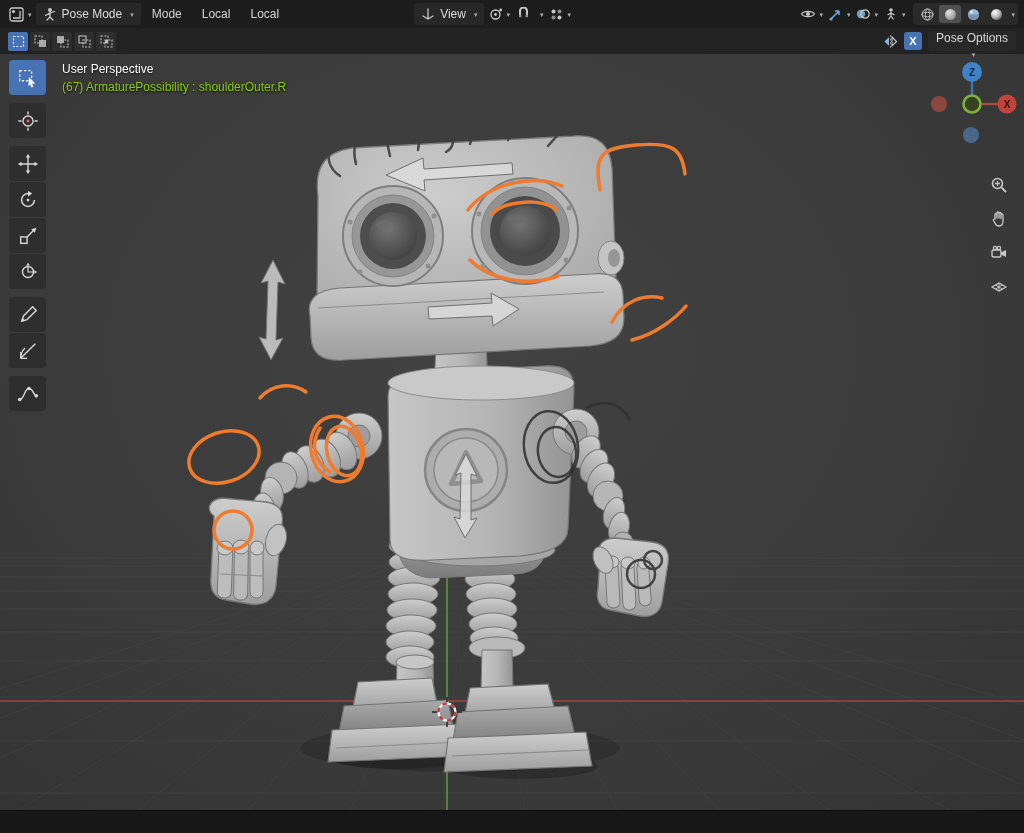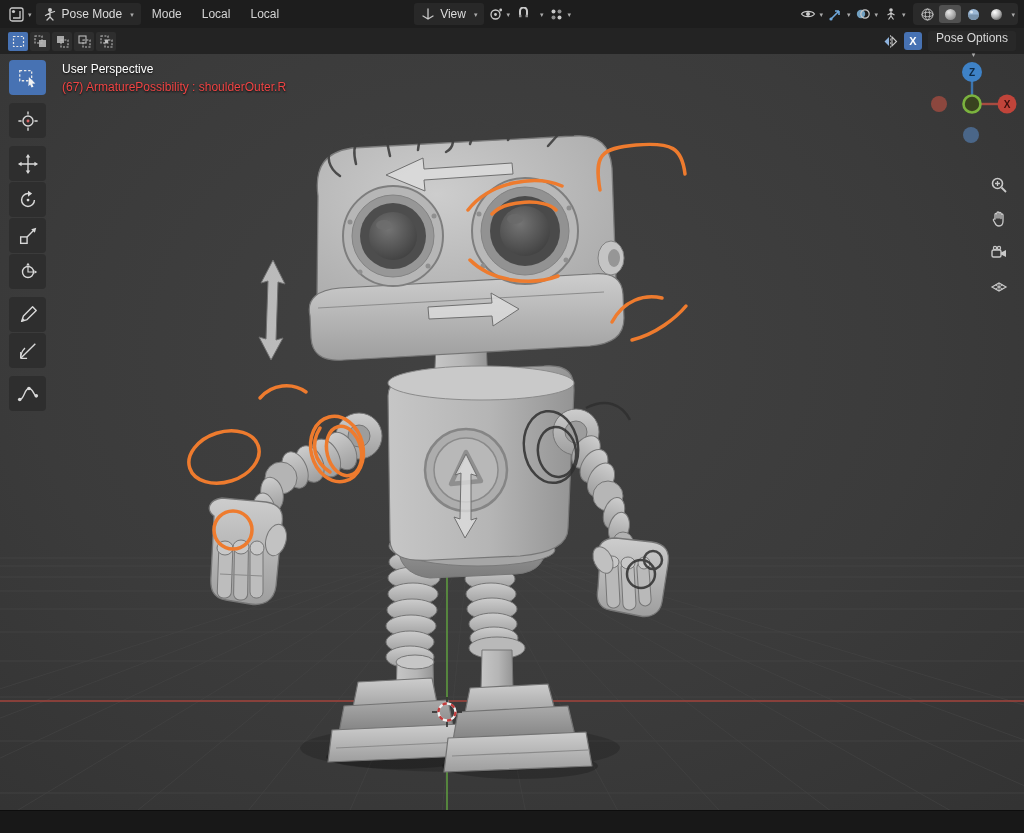--- a/index.html
+++ b/index.html
@@ -47,21 +47,21 @@
   .tools { position:absolute; left:9px; top:60px; z-index:30; display:flex;
            flex-direction:column; gap:3px; width:37px; }
   .tools .grp { display:flex; flex-direction:column; gap:1px; margin-bottom:5px; }
   .tool { width:37px; height:35px; background:#2e2e2e; border-radius:4px;
           display:flex; align-items:center; justify-content:center; }
   .tool.active { background:#4772b3; }
 
   
   .vp-text { position:absolute; left:62px; top:62px; z-index:20; color:#ffffff;
              font-size:12px; text-shadow:0 1px 2px rgba(0,0,0,.85); }
-  .vp-text2 { position:absolute; left:62px; top:80px; z-index:20; color:#ef4444;
+  .vp-text2 { position:absolute; left:62px; top:80px; z-index:20; color:#84cc16;
               font-size:12px; text-shadow:0 1px 2px rgba(0,0,0,.85); }
 
   .gizmo { position:absolute; left:925px; top:55px; width:96px; height:96px; z-index:20; }
   .sidebtns { position:absolute; left:986px; top:172px; z-index:20; display:flex;
               flex-direction:column; gap:8px; }
   .sidebtn { width:26px; height:26px; display:flex; align-items:center; justify-content:center;
              border-radius:13px; }
 
   
   .statusbar { position:absolute; left:0; bottom:0; width:1024px; height:23px;

